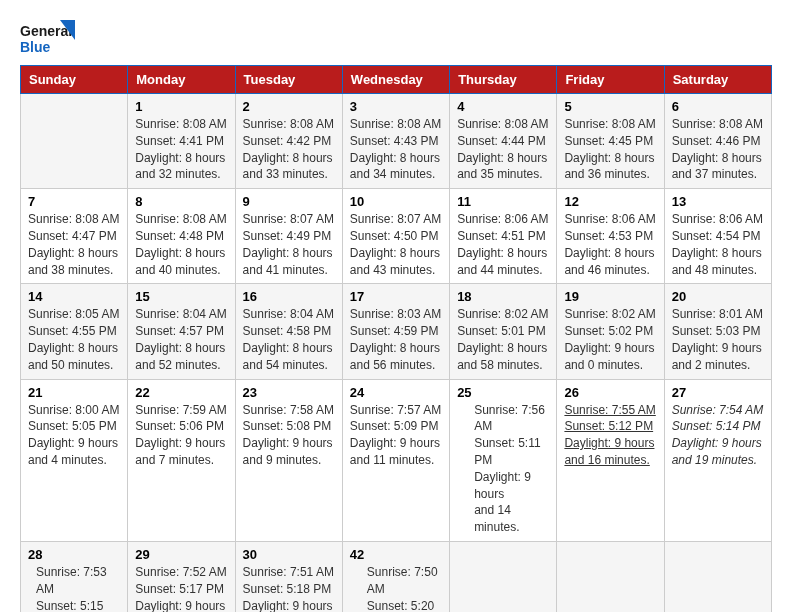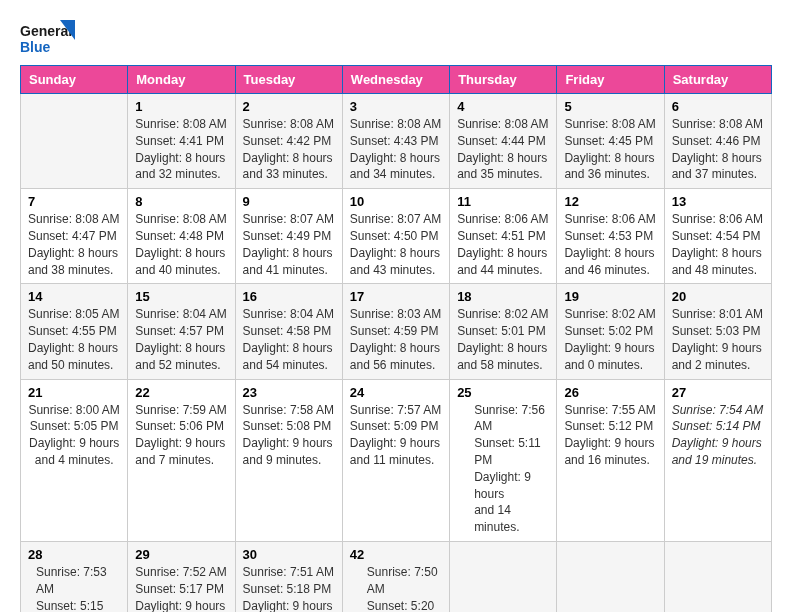--- a/index.html
+++ b/index.html
@@ -33,21 +33,21 @@
     .subtitle {
       font-size: 16px;
       color: #444;
     }
     table {
       width: 100%;
       border-collapse: collapse;
       font-size: 11px;
     }
     thead th {
-      background-color: #ec4899;
+      background-color: #b91c1c;
       color: #fff;
       padding: 6px 8px;
       text-align: left;
       font-size: 13px;
       font-weight: bold;
       border: 1px solid #1565c0;
     }
     tbody td {
       border: 1px solid #ccc;
       padding: 5px 7px;
@@ -249,21 +249,21 @@
           <span class="day-number">20</span>
           <div class="day-info" style="white-space: pre-line;">Sunrise: 8:01 AM
 Sunset: 5:03 PM
 Daylight: 9 hours
 and 2 minutes.</div>
         </td>
       </tr>
       <tr>
         <td>
           <span class="day-number">21</span>
-          <div class="day-info" style="white-space: pre-line; text-align: center;">Sunrise: 8:00 AM
+          <div class="day-info" style="white-space: pre-line;">Sunrise: 8:00 AM
 Sunset: 5:05 PM
 Daylight: 9 hours
 and 4 minutes.</div>
         </td>
         <td>
           <span class="day-number">22</span>
           <div class="day-info" style="white-space: pre-line;">Sunrise: 7:59 AM
 Sunset: 5:06 PM
 Daylight: 9 hours
 and 7 minutes.</div>
@@ -284,21 +284,21 @@
         </td>
         <td>
           <span class="day-number">25</span>
           <div class="day-info" style="white-space: pre-line; margin-left: 17px;">Sunrise: 7:56 AM
 Sunset: 5:11 PM
 Daylight: 9 hours
 and 14 minutes.</div>
         </td>
         <td>
           <span class="day-number">26</span>
-          <div class="day-info" style="white-space: pre-line;">Sunrise: 7:55 AM
+          <div class="day-info" style="white-space: pre-line; text-decoration: underline;">Sunrise: 7:55 AM
 Sunset: 5:12 PM
 Daylight: 9 hours
 and 16 minutes.</div>
         </td>
         <td>
           <span class="day-number">27</span>
           <div class="day-info" style="white-space: pre-line; font-style: italic;">Sunrise: 7:54 AM
 Sunset: 5:14 PM
 Daylight: 9 hours
 and 19 minutes.</div>

